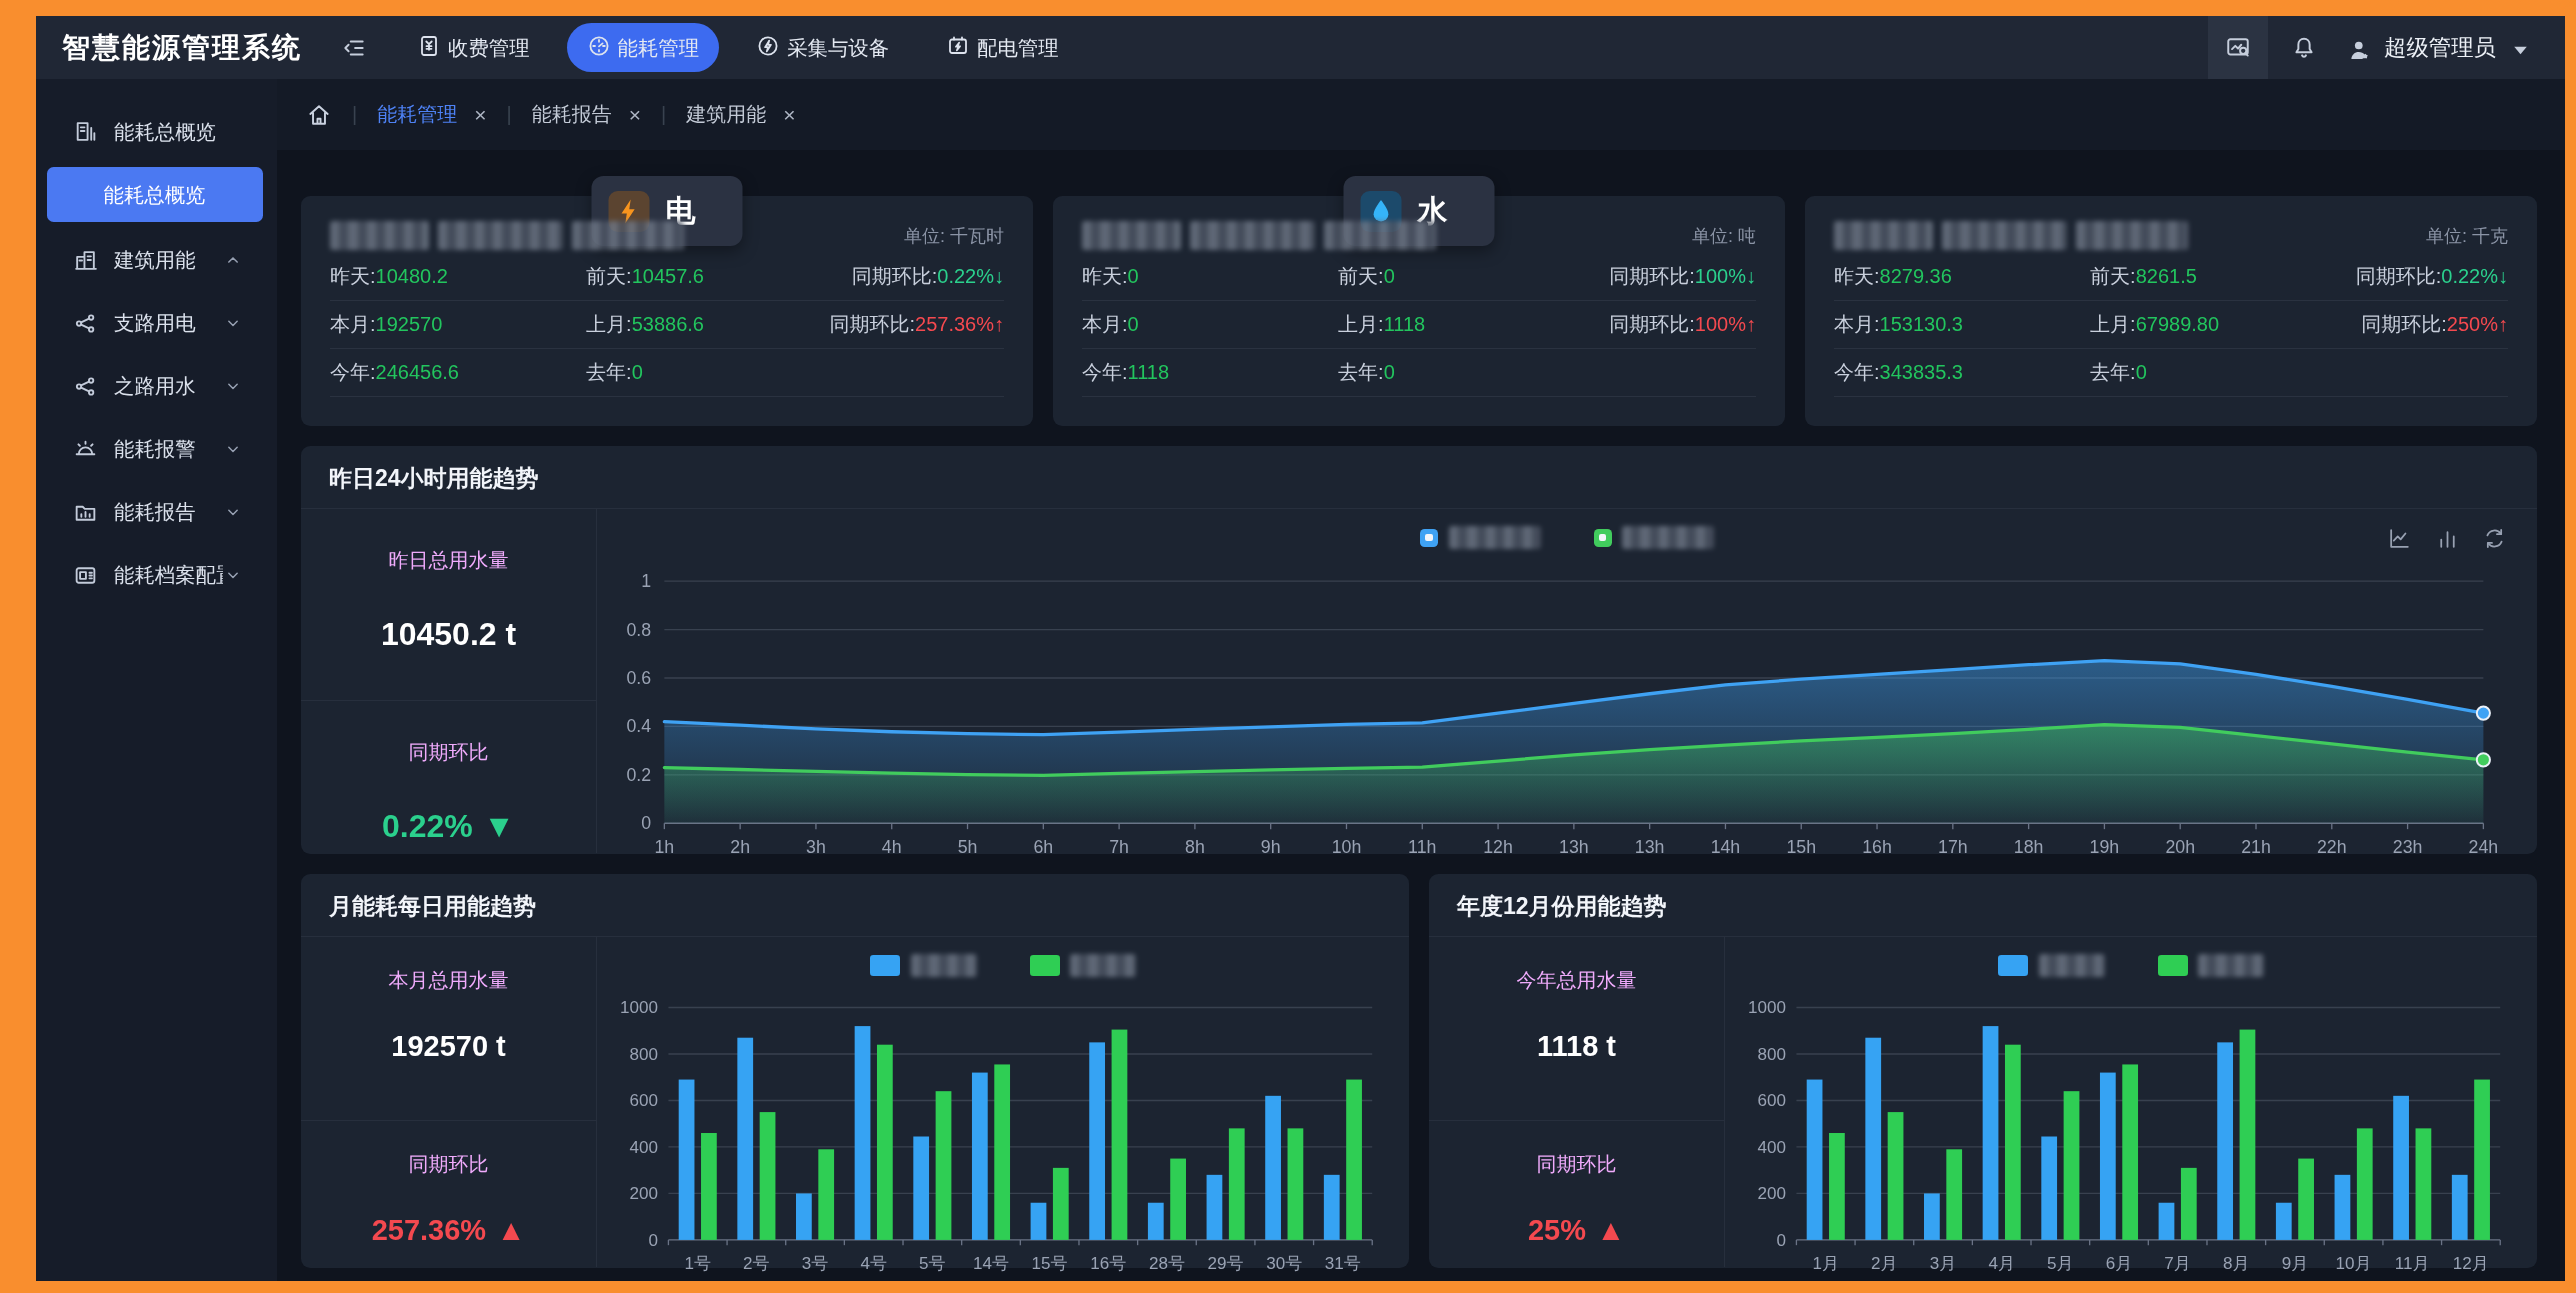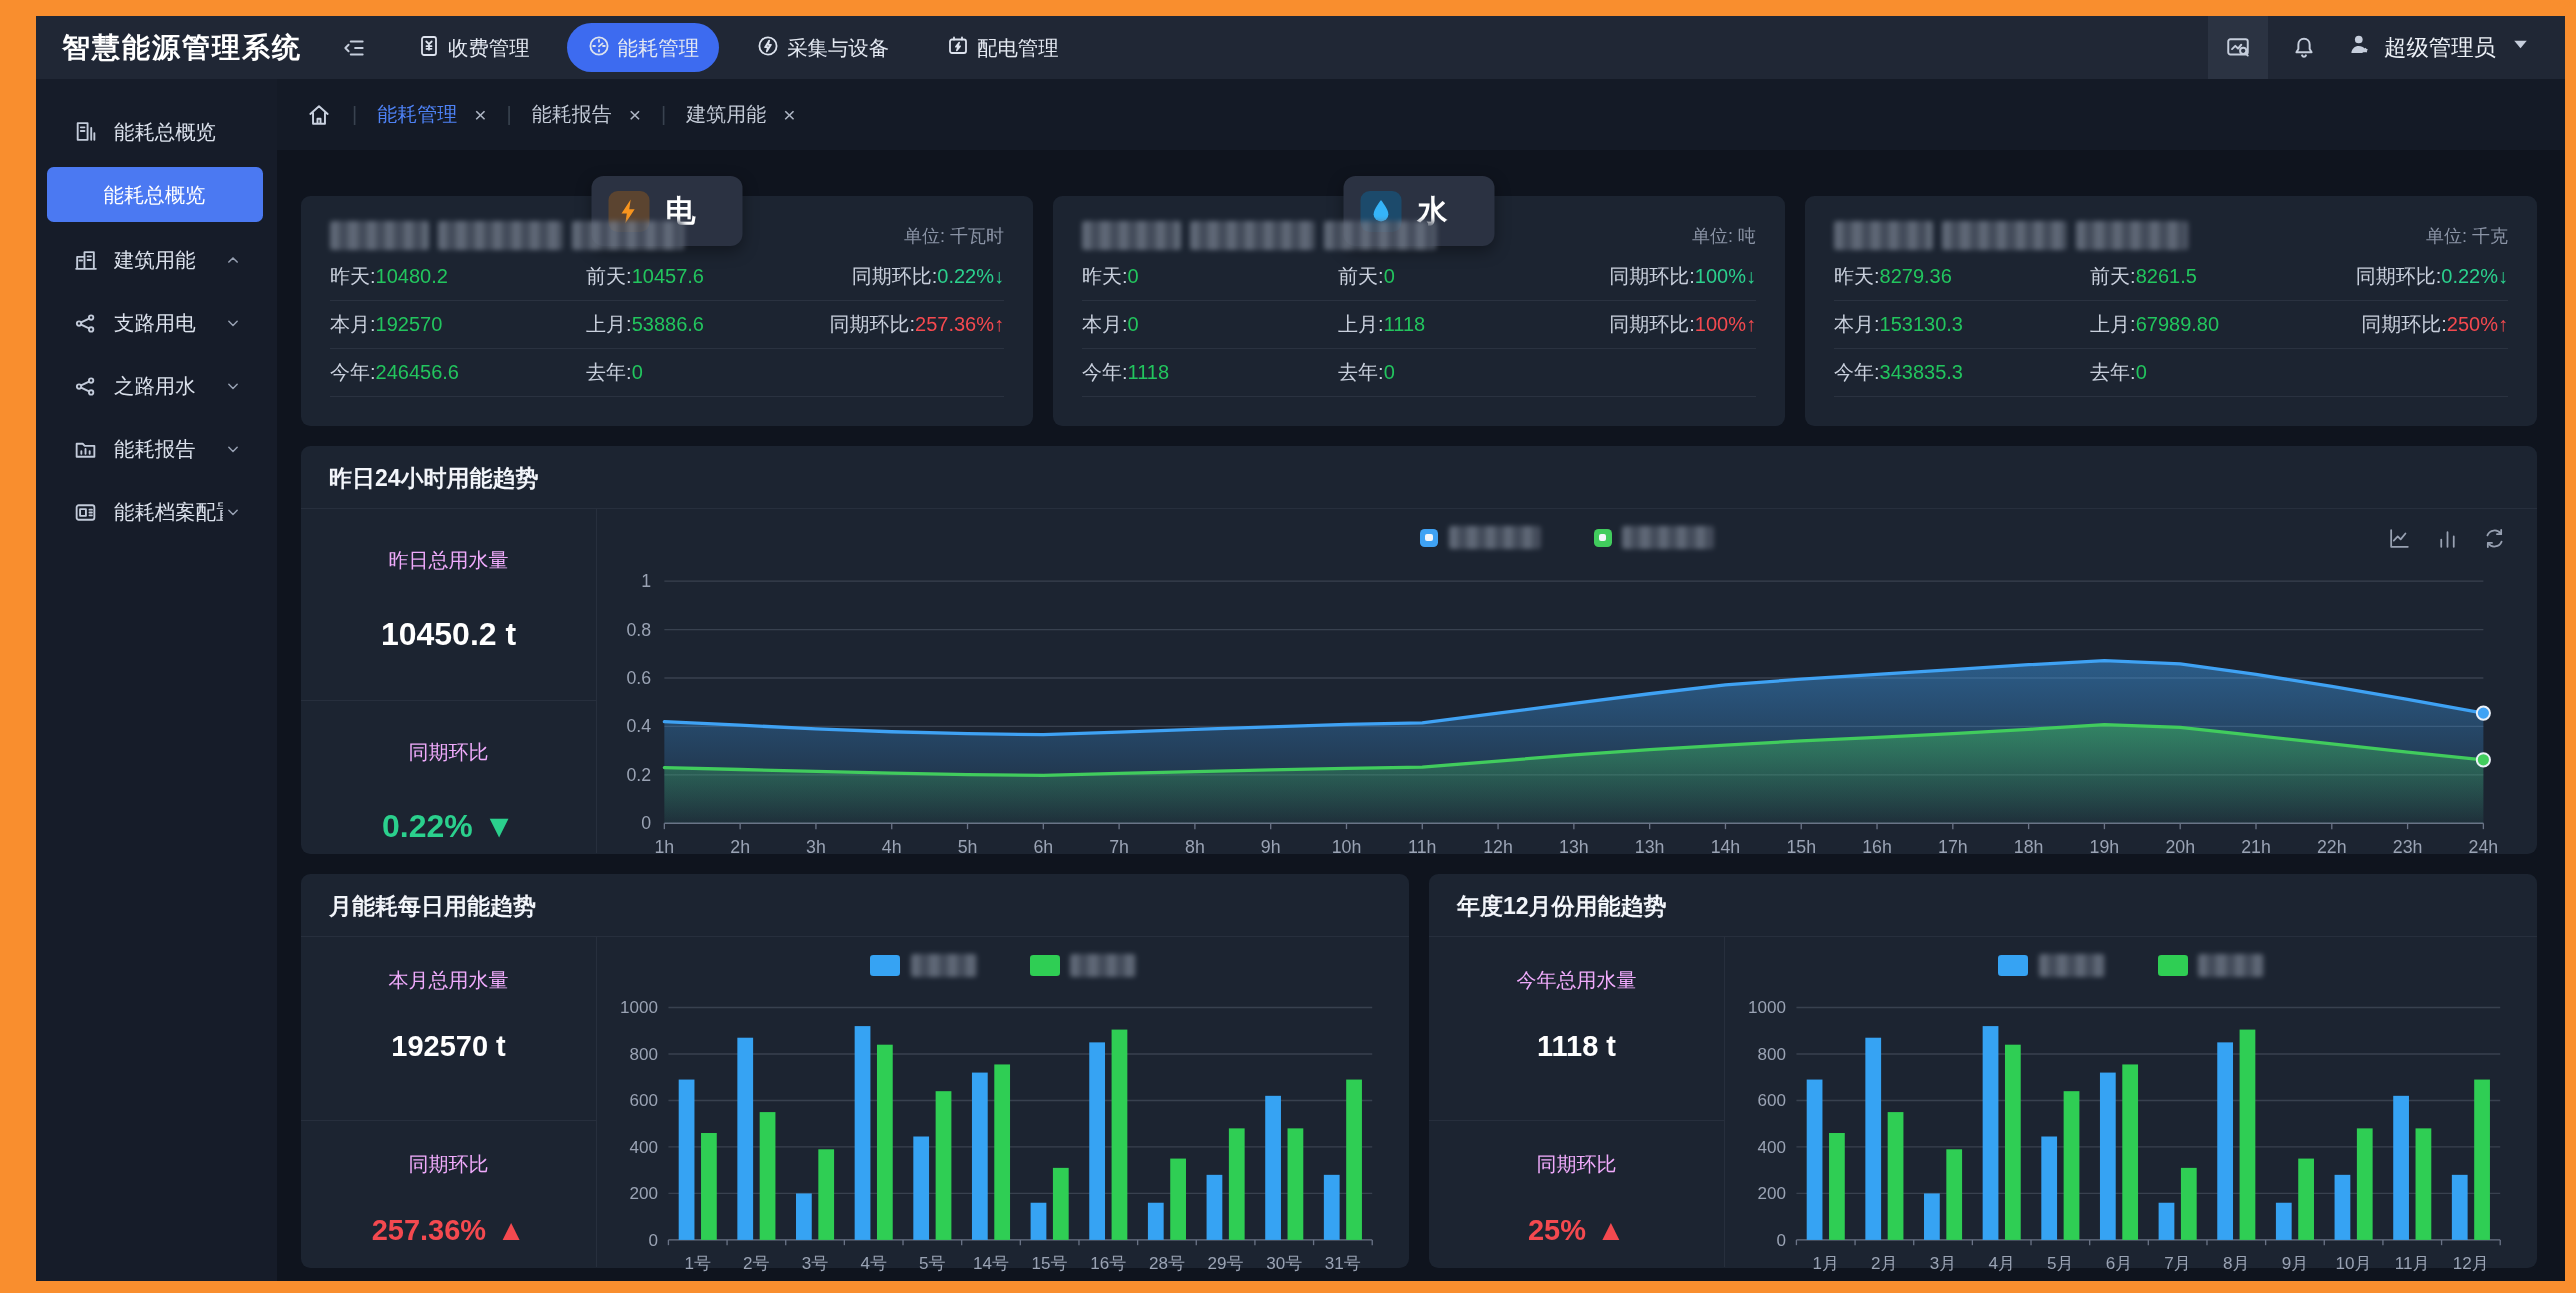--- a/index.html
+++ b/index.html
@@ -17,21 +17,21 @@
   .fillic svg *{stroke:none}
   .topmenu{display:flex;align-items:center;gap:17px;margin-left:30px}
   .tmitem{display:flex;gap:7px;color:#E4E9F2;font-size:20.4px;padding:10.5px 20px;border-radius:29px;cursor:pointer;white-space:nowrap}
   .tmitem .ic{width:24px;height:24px;color:#DDE3EE}
   .tmitem .ic svg{width:24px;height:24px}
   .tmitem.active{background:#3D6BF0}
   .hspacer{flex:1}
   .hbtn{background:none;border:none;color:#C9D1DF;height:63px;display:flex;align-items:center;justify-content:center;cursor:pointer}
   .hbtn.boxed{width:60px;background:#2B3342}
   .hbtn.plain{width:72px}
-  .userbox{display:flex;align-items:flex-start;gap:12px;color:#EDF1F7;font-size:22.4px;margin:0 32px 0 6.6px;cursor:pointer;white-space:nowrap}
+  .userbox{display:flex;align-items:flex-end;gap:12px;color:#EDF1F7;font-size:22.4px;margin:0 32px 0 6.6px;cursor:pointer;white-space:nowrap}
   .userbox .hic svg{width:25px;height:25px}
   .caret svg{width:17px;height:17px}
 
   
   .side{position:absolute;left:0;top:63px;bottom:0;width:241px;background:#161C29;padding-top:21px}
   .sitem{height:63px;display:flex;align-items:center;color:#DCE2ED;font-size:20.4px;padding:0 18.4px 0 37px;cursor:pointer;white-space:nowrap}
   .sitem .ic{width:25px;height:25px;margin-right:16px;color:#C3CBDA;flex:none}
   .sitem .ic svg{width:25px;height:25px}
   .sitem .lbl{flex:1;overflow:hidden}
   .sitem .chev{width:20px;height:20px;color:#97A0B2}
@@ -214,20 +214,30 @@
           </svg></span>
       </div>
       <div class="sitem">
         <span class="ic"><svg viewBox="0 0 24 24">
             <circle cx="5.8" cy="12" r="2.1"></circle>
             <circle cx="17.4" cy="6.3" r="2.1"></circle>
             <circle cx="17.4" cy="17.7" r="2.1"></circle>
             <path d="M7.8 11l7.6-3.7M7.8 13l7.6 3.7"></path>
           </svg></span>
         <span class="lbl">之路用水</span>
+        <span class="ic chev"><svg viewBox="0 0 24 24">
+            <path d="M7 10l5 5 5-5"></path>
+          </svg></span>
+      </div>
+      <div class="sitem">
+        <span class="ic"><svg viewBox="0 0 24 24">
+            <path d="M5.5 16.5a6.5 6.5 0 0113 0M3.5 16.5h17"></path>
+            <path d="M12 6.5V4.5M6.6 8.4L5.2 7M17.4 8.4L18.8 7"></path>
+          </svg></span>
+        <span class="lbl">能耗报警</span>
         <span class="ic chev"><svg viewBox="0 0 24 24">
             <path d="M7 10l5 5 5-5"></path>
           </svg></span>
       </div>
       <div class="sitem">
         <span class="ic"><svg viewBox="0 0 24 24">
             <path d="M3.5 6.5h5.8l2 2h9.2V19h-17z"></path>
             <path d="M8 13.5v2.6M12 11.5v4.6M16 13.5v2.6"></path>
           </svg></span>
         <span class="lbl">能耗报告</span>

